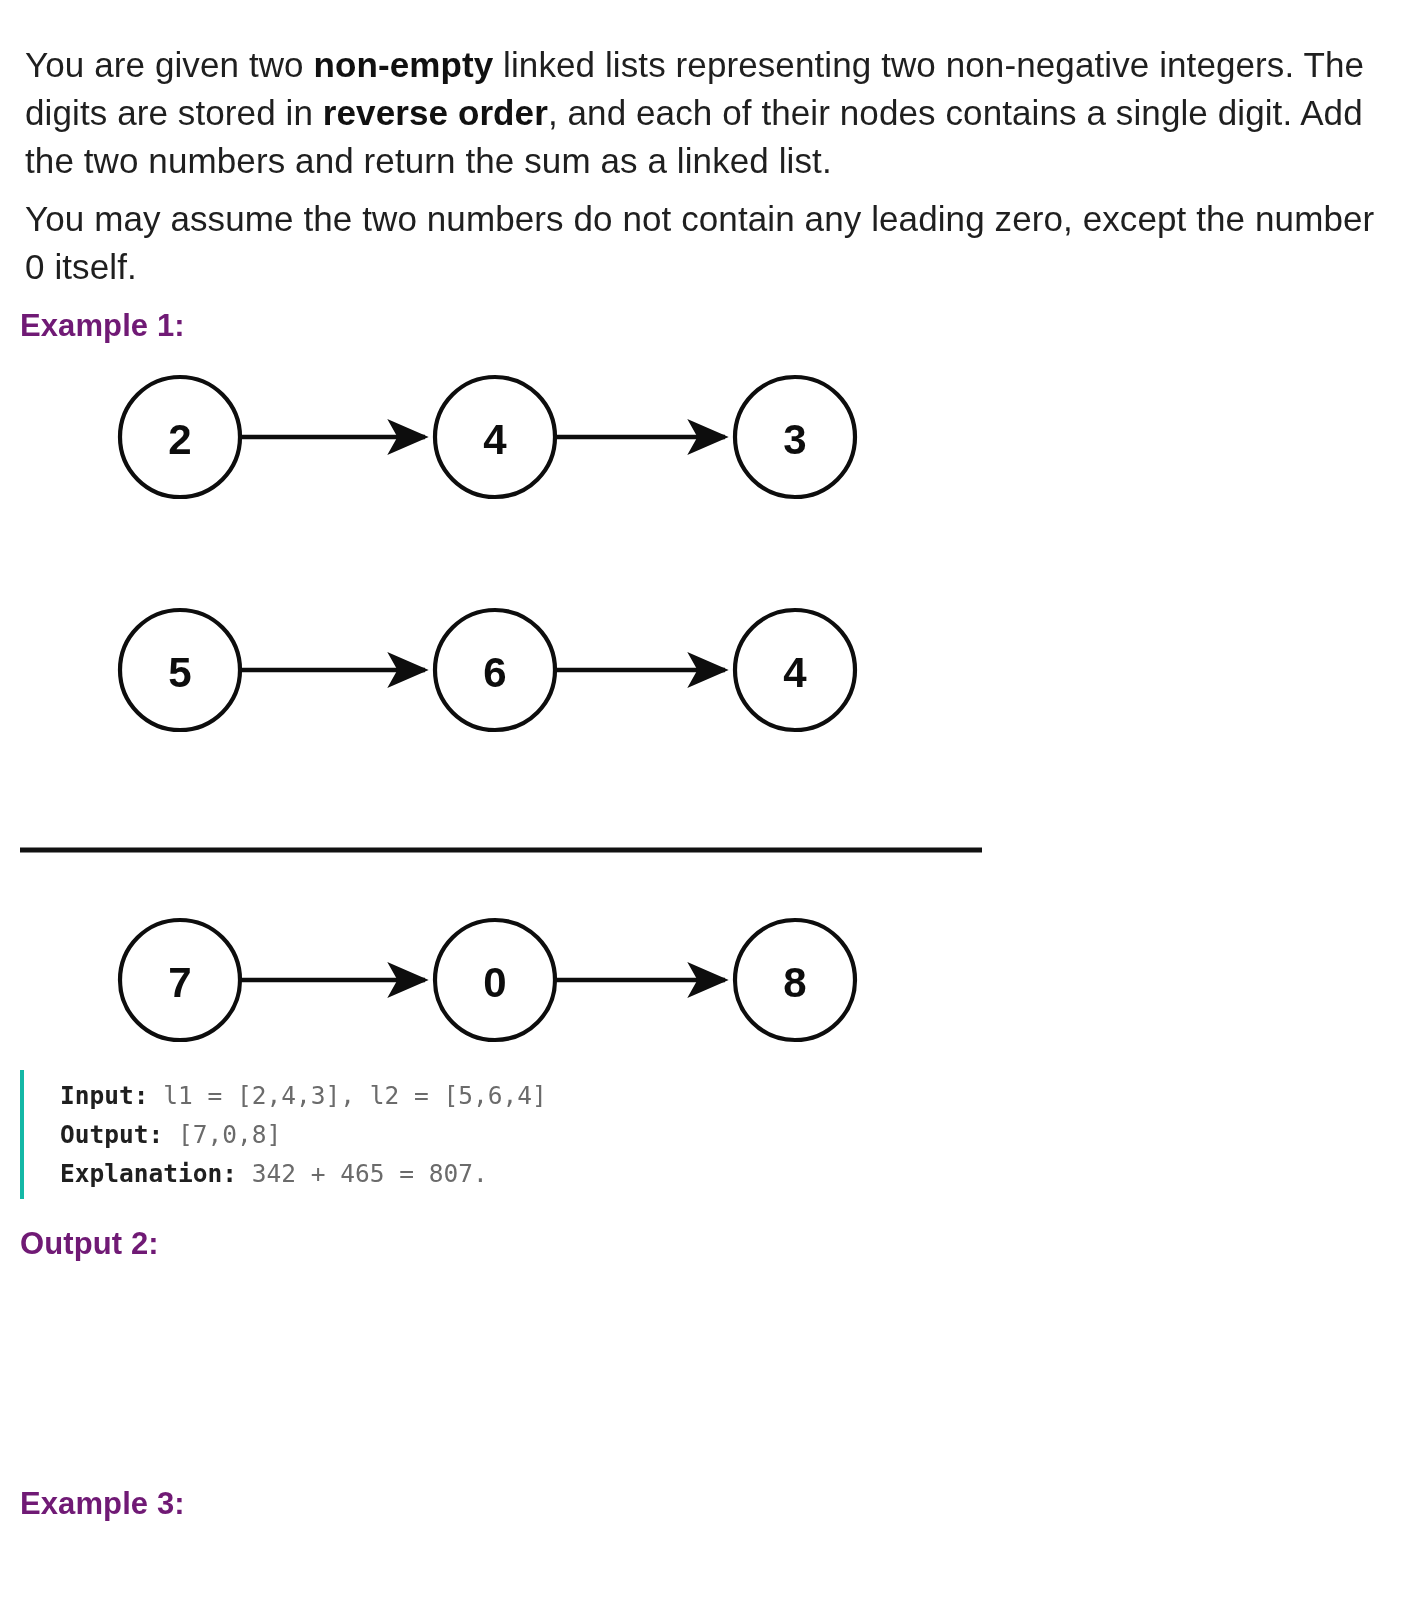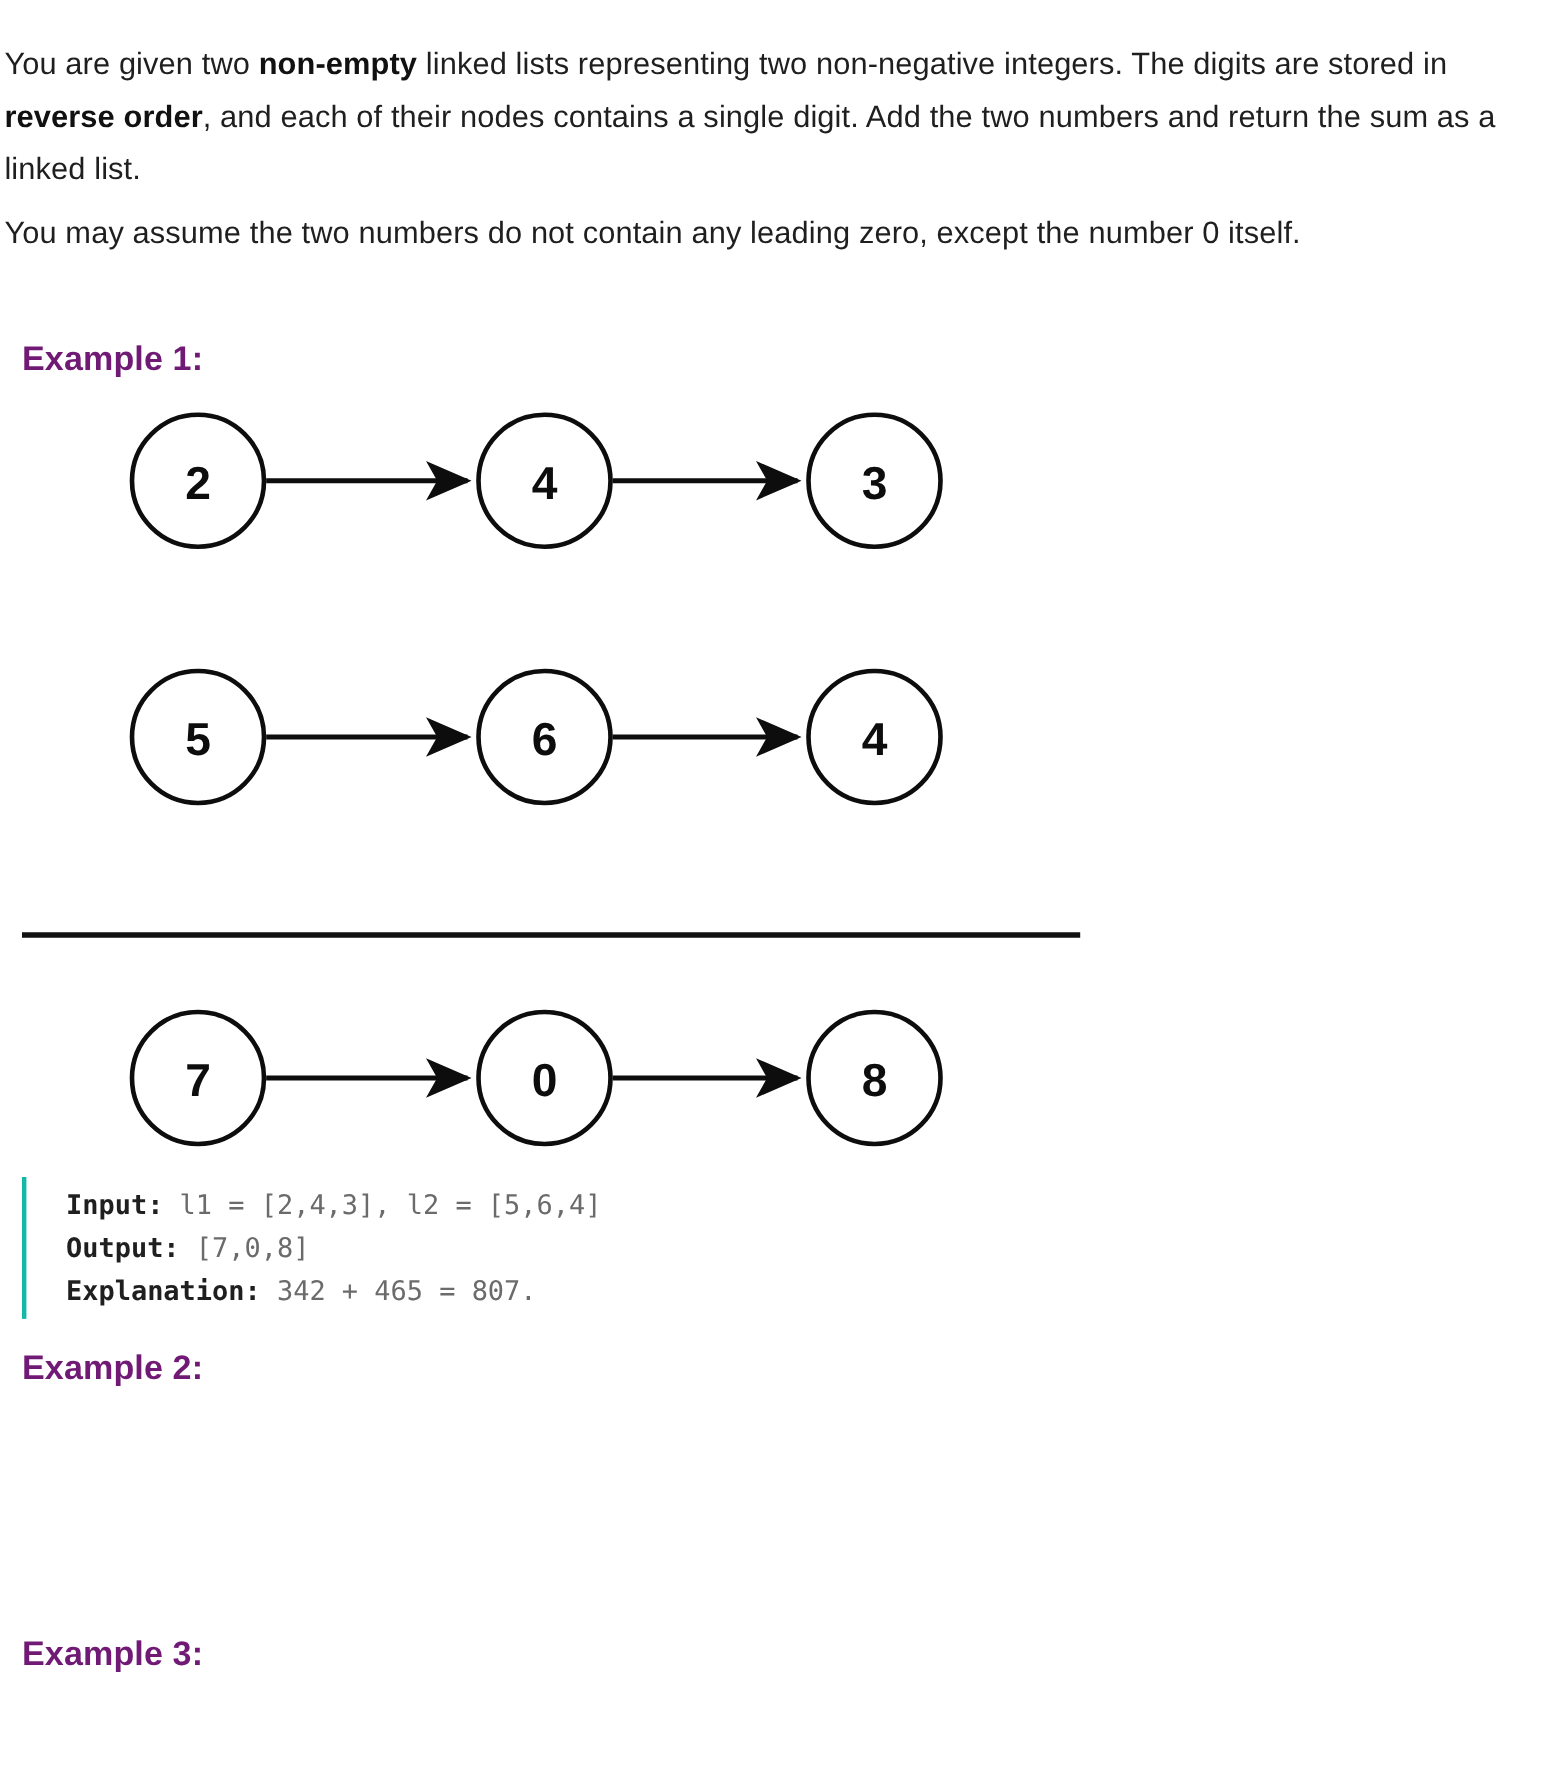--- a/index.html
+++ b/index.html
@@ -19,23 +19,23 @@
   .page {
     position: relative;
     width: 1414px;
     height: 1616px;
     padding: 0;
   }
 
   
   .prose {
     position: absolute;
-    left: 4px;
+    left: 25px;
     width: 1360px;
-    font-size: 28px;
+    font-size: 35px;
     line-height: 48px;
     letter-spacing: 0.1px;
     color: #1f1f1f;
     font-weight: 400;
   }
   .prose b {
     font-weight: 700;
     color: #111111;
   }
   #para-1 { top: 6px; }
@@ -167,19 +167,19 @@
         <circle class="node-circle" cx="795" cy="620" r="60"></circle>
         <text class="node-label" x="795" y="622">8</text>
       </g>
     </svg>
   </div>
 
   <div class="codeblock" id="code-ex1"><span class="lbl">Input:</span><span> l1 = [2,4,3], l2 = [5,6,4]</span>
 <span class="lbl">Output:</span><span> [7,0,8]</span>
 <span class="lbl">Explanation:</span><span> 342 + 465 = 807.</span></div>
 
-  <div class="example-heading" id="heading-ex2">Example 2:</div>
+  <div class="example-heading" id="heading-ex2">Output 2:</div>
 
 
   <div class="example-heading" id="heading-ex3">Example 3:</div>
 
 
 </div>
 
 </body></html>

